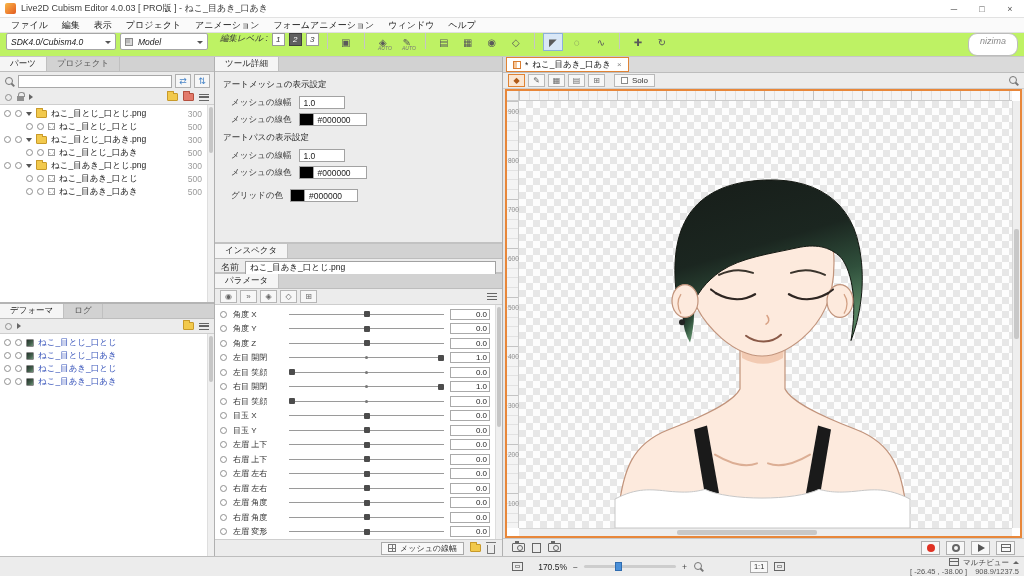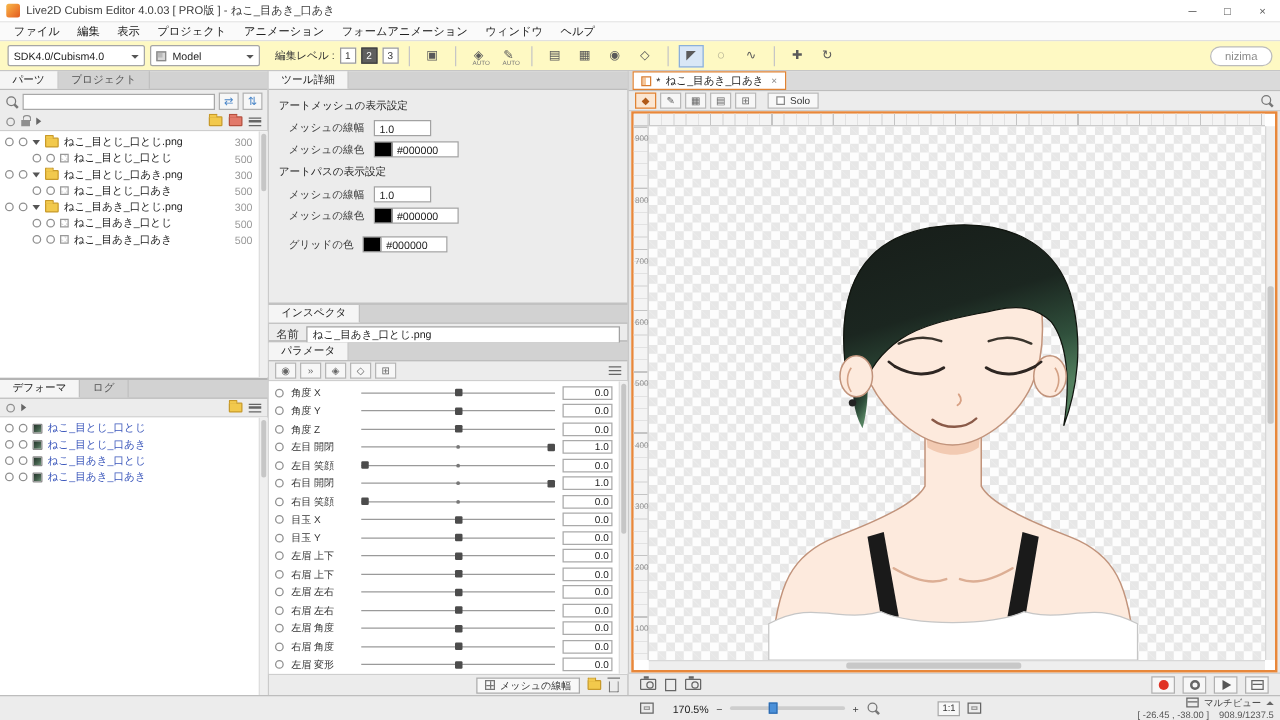--- a/index.html
+++ b/index.html
@@ -19,22 +19,22 @@
   .win-controls { margin-left:auto; display:flex; height:100%; }
   .win-btn { width:28px; height:100%; display:flex; align-items:center; justify-content:center;
     color:#555; font-size:9px; }
 
   
   .menubar { height:15px; background:#fafafa; border-bottom:1px solid #e0e0e0;
     display:flex; align-items:flex-end; padding-left:4px; }
   .menu-item { padding:0 7px; font-size:9px; color:#222; white-space:nowrap; }
 
   
-  .toolbar { height:24px; background:#fef9c3; border-bottom:1px solid #c6c6c6;
-    display:flex; align-items:center; padding:0 6px; gap:4px; }
+  .toolbar { height:24px; background:#bef264; border-bottom:1px solid #c6c6c6;
+    display:flex; padding:0 6px; gap:4px;font-style:italic; }
   .select { height:17px; background:#fff; border:1px solid #a6a6a6; border-radius:2px;
     display:flex; align-items:center; font-size:8.5px; padding:0 4px; gap:5px; color:#222; }
   .select .tri { width:0;height:0;border:3.5px solid transparent;border-top-color:#555;margin-top:4px; }
   .cube-ic { width:8px;height:8px;background:#b9b9b9;border:1px solid #8a8a8a;
     box-shadow:inset -2px -2px 0 #d8d8d8; }
   .lvl-label { font-size:8.5px; color:#333; margin-left:8px; }
   .lvl-btn { width:13px;height:13px;border:1px solid #9a9a9a;background:#fff;font-size:8px;
     display:flex;align-items:center;justify-content:center;color:#333; }
   .lvl-btn.active { background:#5f5f5f;color:#fff;border-color:#3f3f3f; }
   .sep { width:1px; height:16px; background:#c6c6c6; margin:0 4px; }

